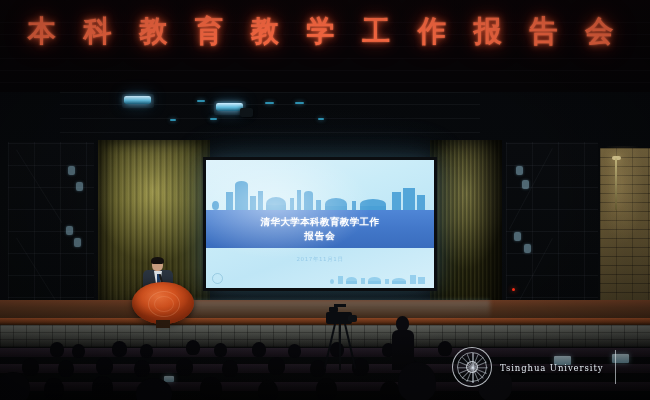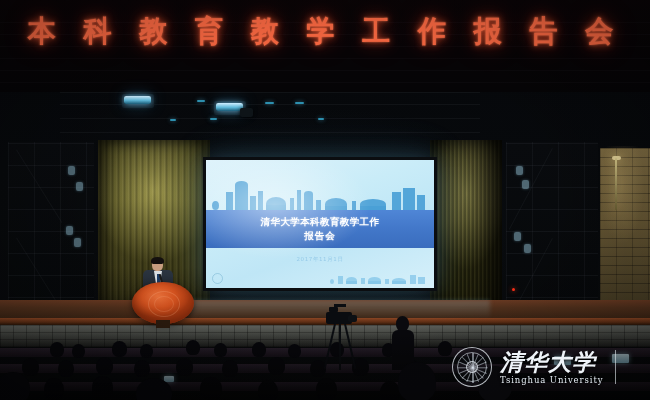--- a/index.html
+++ b/index.html
@@ -637,20 +637,19 @@
       <div class="spoke" style="transform:rotate(0deg)"></div>
       <div class="spoke" style="transform:rotate(22.5deg)"></div>
       <div class="spoke" style="transform:rotate(45deg)"></div>
       <div class="spoke" style="transform:rotate(67.5deg)"></div>
       <div class="spoke" style="transform:rotate(90deg)"></div>
       <div class="spoke" style="transform:rotate(112.5deg)"></div>
       <div class="spoke" style="transform:rotate(135deg)"></div>
       <div class="spoke" style="transform:rotate(157.5deg)"></div>
     </div>
     <div class="wm-col">
-      <div class="wm-cn">清华大学</div>
       <div class="wm-en">Tsinghua University</div>
     </div>
     <div class="wm-divider"></div>
   </div>
 
   <div class="global-vignette"></div>
 </div>
 
 </body></html>

